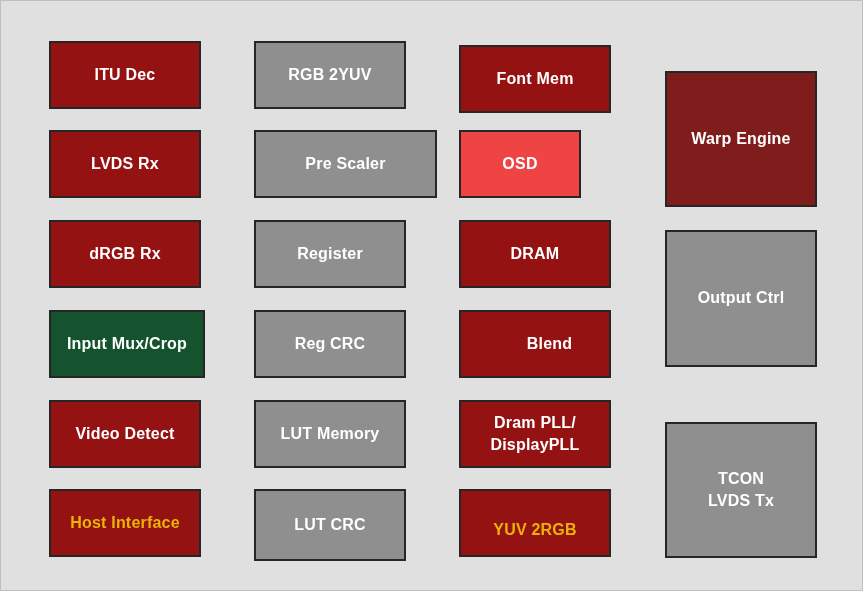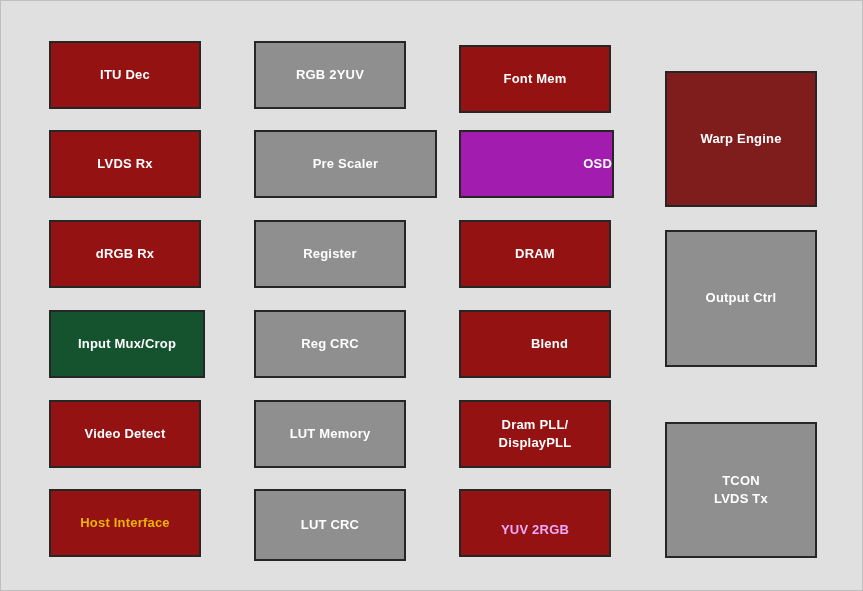--- a/index.html
+++ b/index.html
@@ -22,21 +22,21 @@
     position: absolute;
     box-sizing: border-box;
     border: 2px solid #262626;
     display: flex;
     align-items: center;
     justify-content: center;
     text-align: center;
   }
   .block-label {
     color: #ffffff;
-    font-size: 13px;
+    font-size: 16px;
     font-weight: bold;
     line-height: 1.4;
     white-space: pre-line;
     letter-spacing: 0.2px;
   }
 </style>
 </head>
 <body>
 
 <div class="canvas" id="canvas" style="width: 861px; height: 589px; background: rgb(224, 224, 224); border-color: rgb(191, 191, 191);">
@@ -85,39 +85,39 @@
   </div>
 
   <div class="block" style="left: 253px; top: 488px; width: 152px; height: 72px; background: rgb(143, 143, 143); border-color: rgb(38, 38, 38);">
     <span class="block-label" style="color: rgb(255, 255, 255);">LUT CRC</span>
   </div>
 
   <div class="block" style="left: 458px; top: 44px; width: 152px; height: 68px; background: rgb(149, 18, 18); border-color: rgb(38, 38, 38);">
     <span class="block-label" style="color: rgb(255, 255, 255);">Font Mem</span>
   </div>
 
-  <div class="block" style="left: 458px; top: 129px; width: 155px; height: 68px; background: #a21caf; border-color: rgb(38, 38, 38); justify-content: flex-end;">
+  <div class="block" style="left: 458px; top: 129px; width: 122px; height: 68px; background: #ef4444; border-color: rgb(38, 38, 38);">
     <span class="block-label" style="color: rgb(255, 255, 255);">OSD</span>
   </div>
 
   <div class="block" style="left: 458px; top: 219px; width: 152px; height: 68px; background: rgb(149, 18, 18); border-color: rgb(38, 38, 38);">
     <span class="block-label" style="color: rgb(255, 255, 255);">DRAM</span>
   </div>
 
   <div class="block" style="left: 458px; top: 309px; width: 152px; height: 68px; background: rgb(149, 18, 18); border-color: rgb(38, 38, 38); padding-left: 29px;">
     <span class="block-label" style="color: rgb(255, 255, 255);">Blend</span>
   </div>
 
   <div class="block" style="left: 458px; top: 399px; width: 152px; height: 68px; background: rgb(149, 18, 18); border-color: rgb(38, 38, 38);">
     <span class="block-label" style="color: rgb(255, 255, 255);">Dram PLL/
 DisplayPLL</span>
   </div>
 
   <div class="block" style="left: 458px; top: 488px; width: 152px; height: 68px; background: rgb(149, 18, 18); border-color: rgb(38, 38, 38);">
-    <span class="block-label" style="color: #f0abfc; margin-top: 14px;">YUV 2RGB</span>
+    <span class="block-label" style="color: #eab308; margin-top: 14px;">YUV 2RGB</span>
   </div>
 
   <div class="block" style="left: 664px; top: 40px; width: 152px; height: 136px; background: #7f1d1d; border-color: rgb(38, 38, 38); margin-top: 30px;">
     <span class="block-label" style="color: rgb(255, 255, 255);">Warp Engine</span>
   </div>
 
   <div class="block" style="left: 664px; top: 229px; width: 152px; height: 137px; background: rgb(143, 143, 143); border-color: rgb(38, 38, 38);">
     <span class="block-label" style="color: rgb(255, 255, 255);">Output Ctrl</span>
   </div>
 

